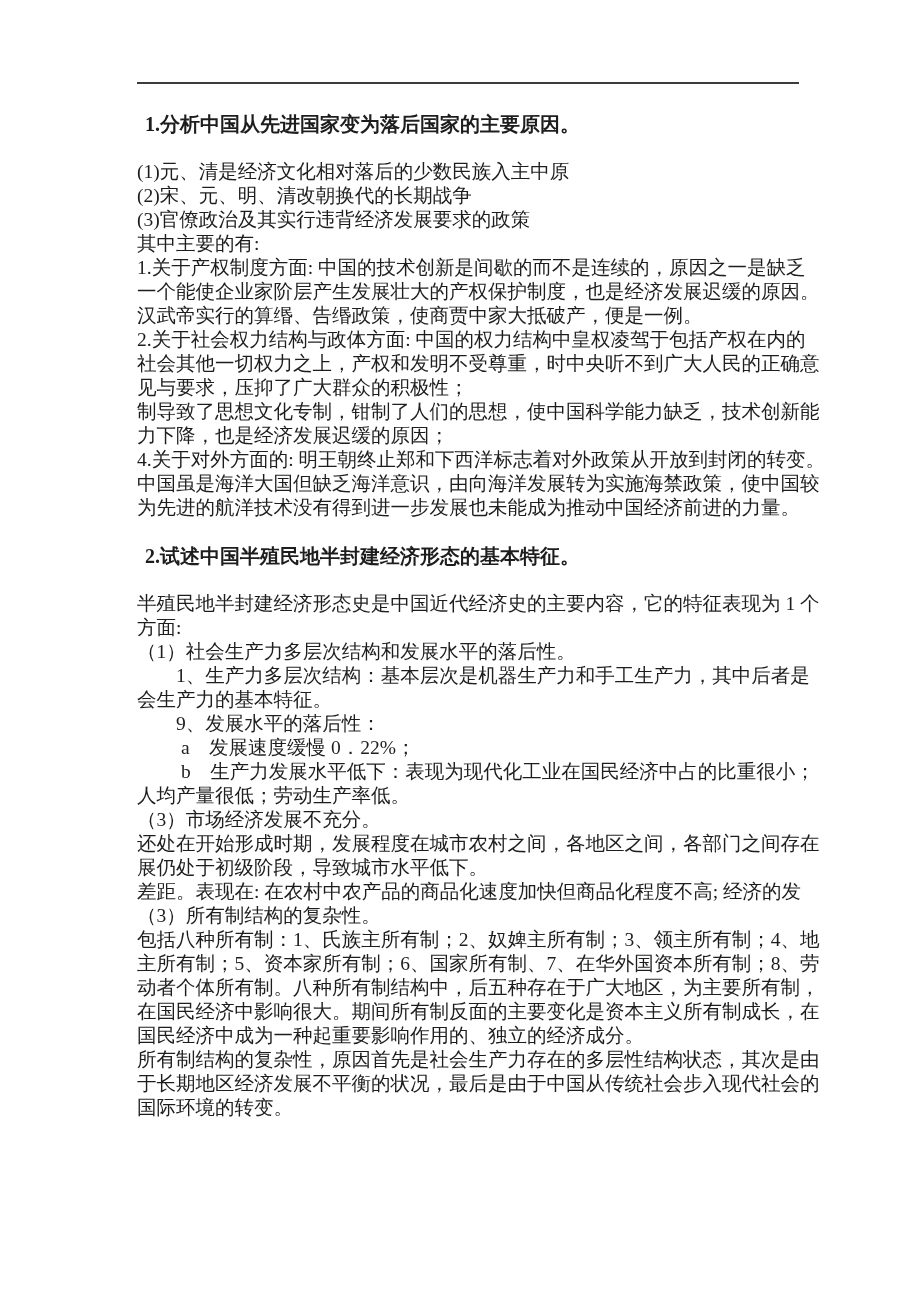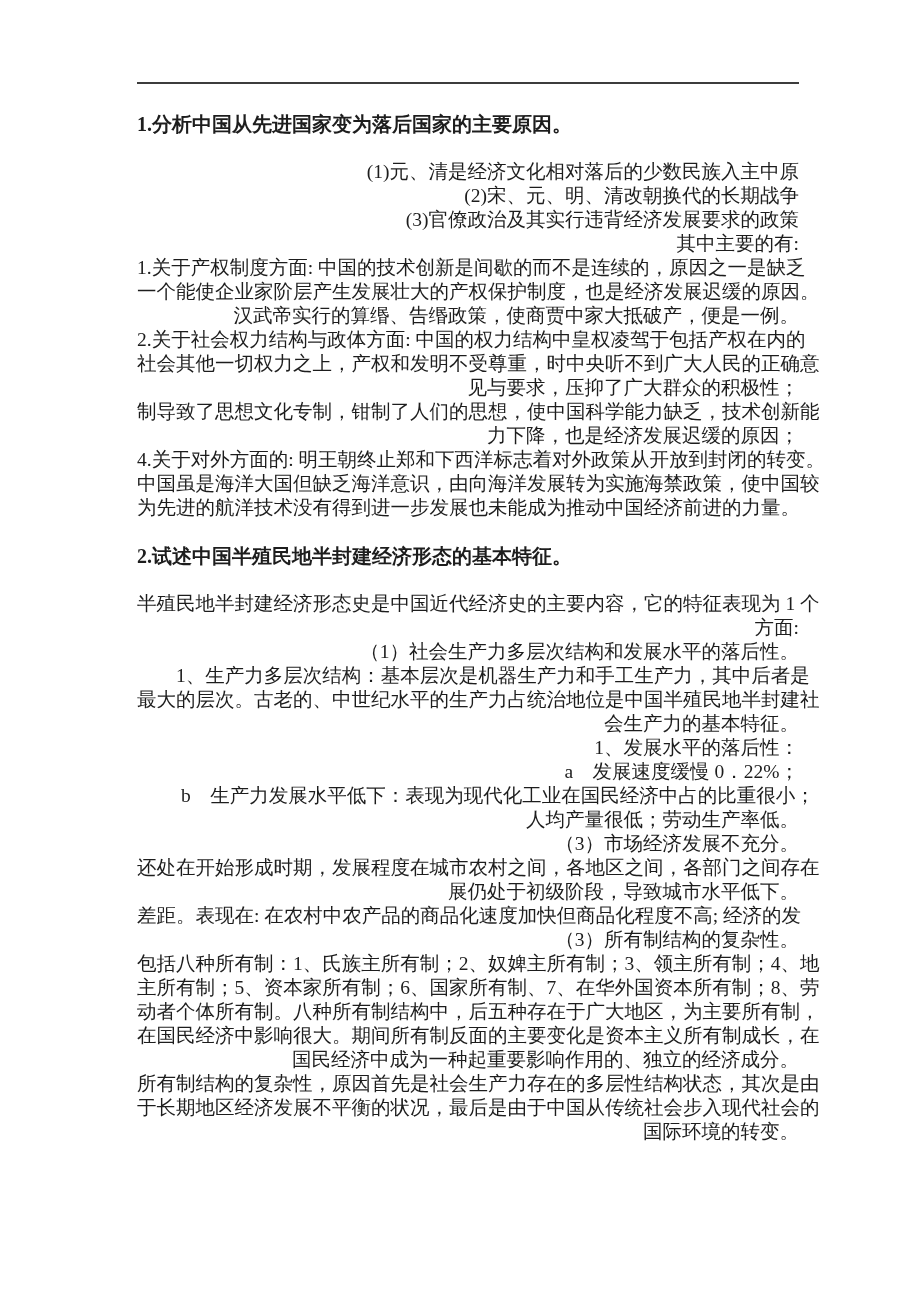--- a/index.html
+++ b/index.html
@@ -19,29 +19,28 @@
     width: 662px;
   }
   .top-rule {
     height: 2px;
     background: #3c3c3c;
   }
   .heading {
     font-size: 20px;
     font-weight: bold;
     line-height: 24px;
-    margin: 28px 0 0 0;
+    margin: 28px 0 0 8px;
     white-space: pre;
   }
   section[data-name="qa-section-2"] .heading {
     margin-top: 24px;
   }
   .lines {
     margin-top: 24px;
-    text-align: right;
   }
   .line {
     font-size: 19.5px;
     line-height: 24px;
     height: 24px;
     white-space: pre;
   }
 </style>
 </head>
 <body>
@@ -71,23 +70,22 @@
         </div>
     </section>
 
     <section data-name="qa-section-2">
       <h2 class="heading" data-name="question-2-heading">2.试述中国半殖民地半封建经济形态的基本特征。</h2>
       <div class="lines" data-name="answer-2-text">
           <div class="line" data-name="text-line">半殖民地半封建经济形态史是中国近代经济史的主要内容，它的特征表现为 1 个</div>
           <div class="line" data-name="text-line">方面:</div>
           <div class="line" data-name="text-line">（1）社会生产力多层次结构和发展水平的落后性。</div>
           <div class="line" data-name="text-line">　　1、生产力多层次结构：基本层次是机器生产力和手工生产力，其中后者是</div>
-          <div class="line" data-name="text-line">最大的层次。古老的、中世纪水平的生产力占统治地位是中国半殖民地半封建社</div>
           <div class="line" data-name="text-line">会生产力的基本特征。</div>
-          <div class="line" data-name="text-line">　　1、发展水平的落后性：</div>
+          <div class="line" data-name="text-line">　　9、发展水平的落后性：</div>
           <div class="line" data-name="text-line">　　 a　发展速度缓慢 0．22%；</div>
           <div class="line" data-name="text-line">　　 b　生产力发展水平低下：表现为现代化工业在国民经济中占的比重很小；</div>
           <div class="line" data-name="text-line">人均产量很低；劳动生产率低。</div>
           <div class="line" data-name="text-line">（3）市场经济发展不充分。</div>
           <div class="line" data-name="text-line">还处在开始形成时期，发展程度在城市农村之间，各地区之间，各部门之间存在</div>
           <div class="line" data-name="text-line">展仍处于初级阶段，导致城市水平低下。</div>
           <div class="line" data-name="text-line">差距。表现在: 在农村中农产品的商品化速度加快但商品化程度不高; 经济的发</div>
           <div class="line" data-name="text-line">（3）所有制结构的复杂性。</div>
           <div class="line" data-name="text-line">包括八种所有制：1、氏族主所有制；2、奴婢主所有制；3、领主所有制；4、地</div>
           <div class="line" data-name="text-line">主所有制；5、资本家所有制；6、国家所有制、7、在华外国资本所有制；8、劳</div>

